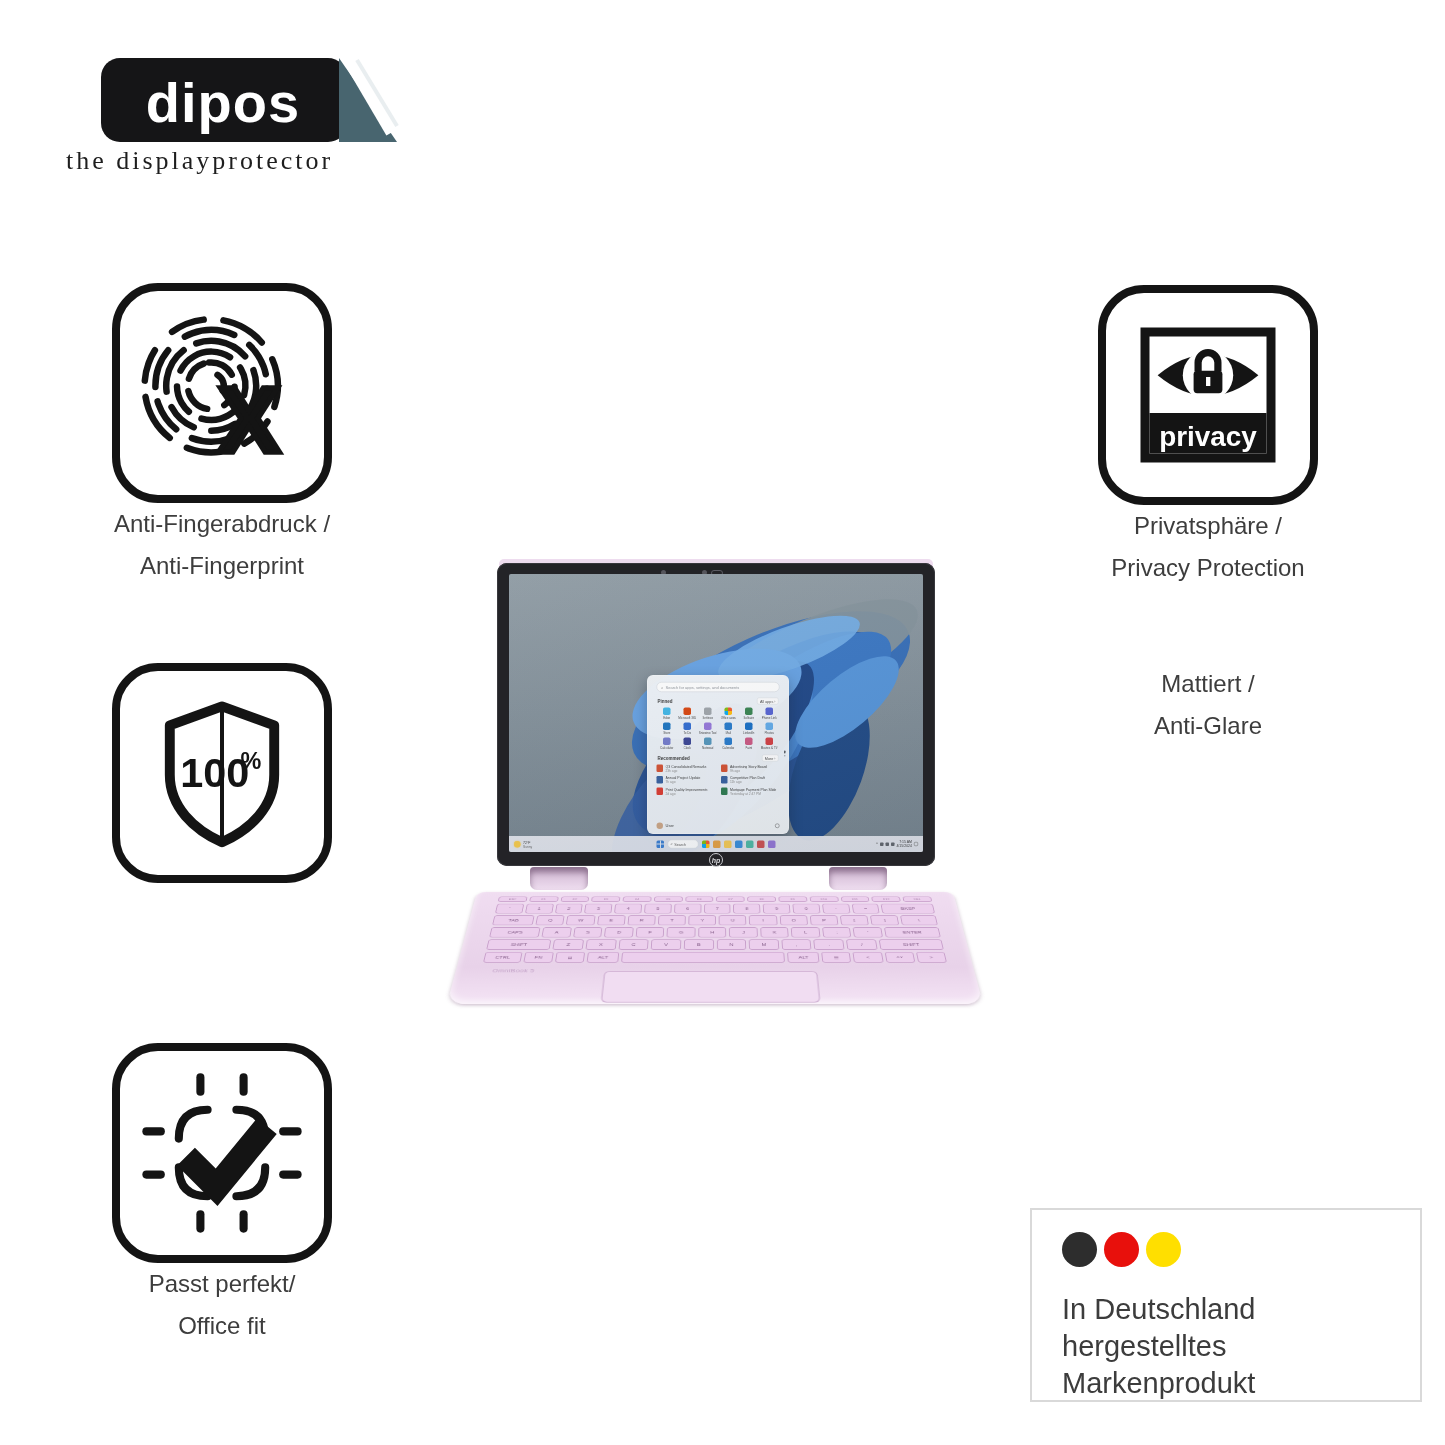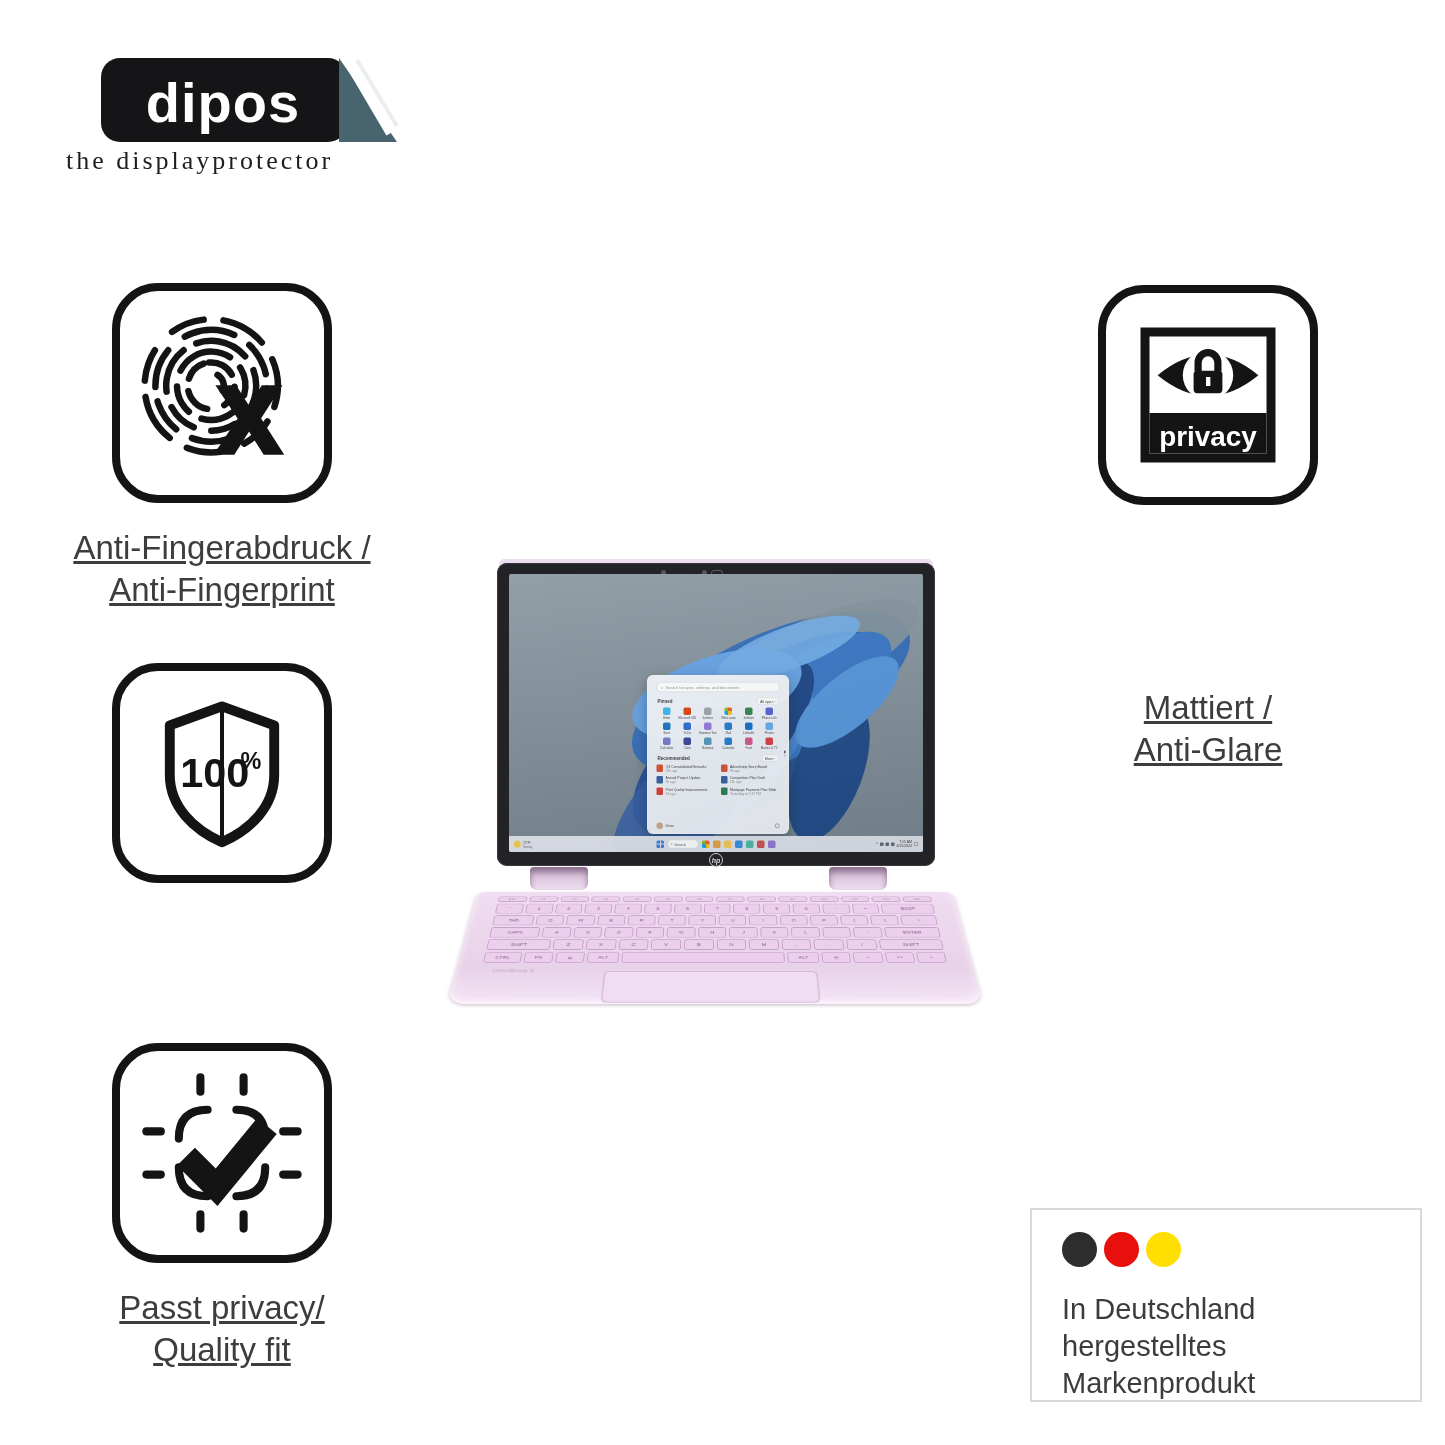--- a/index.html
+++ b/index.html
@@ -9,21 +9,21 @@
   
   .logo-wrap{position:absolute;left:62px;top:56px;width:300px;padding-left:39px;}
   .tagline{position:absolute;left:66px;top:146px;width:300px;font-family:"Liberation Serif",serif;
            font-size:26px;letter-spacing:3px;color:#1e1e1e;white-space:nowrap;}
 
   
   .feat{position:absolute;width:220px;text-align:center;}
   .feat .box{width:204px;height:204px;border:8px solid #141414;border-radius:46px;margin:0 auto;
              background:#fff;display:flex;align-items:center;justify-content:center;box-sizing:content-box;}
   .feat .box svg{width:180px;height:180px;}
-  .caption{margin-top:24px;margin-left:-80px;width:380px;font-size:33px;line-height:42px;color:#3d3d3d;text-decoration:underline;}
+  .caption{margin-left:-80px;width:380px;font-size:24px;line-height:42px;color:#3d3d3d;}
   .f1{left:112px;top:283px;} .f2{left:112px;top:663px;} .f3{left:112px;top:1043px;}
   .f4{left:1098px;top:285px;} .f5{left:1098px;top:663px;}
 
   
   .mig{position:absolute;left:1030px;top:1208px;width:392px;height:194px;background:#fff;
        border:2px solid #d9d9d9;box-sizing:border-box;padding:22px 14px 0 30px;}
   .mig-dots{display:flex;gap:7px;}
   .mig-dot{width:35px;height:35px;border-radius:50%;display:inline-block;}
   .mig-title{margin-top:15px;font-size:32px;font-weight:bold;color:#2c2c2c;letter-spacing:.5px;}
   .mig-line{font-size:29px;color:#3c3c3c;line-height:37px;}
@@ -175,37 +175,41 @@
             <line x1="62" y1="84" x2="62" y2="92"></line>
           <line x1="8" y1="38" x2="16" y2="38"></line>
             <line x1="8" y1="62" x2="16" y2="62"></line>
           <line x1="84" y1="38" x2="92" y2="38"></line>
             <line x1="84" y1="62" x2="92" y2="62"></line>
         </g>
         <path d="M30 52 L47 69 L75 35" fill="none" stroke="#141414" stroke-width="14"></path>
       </svg>
     </div>
     <div class="caption">
-      <div>Passt privacy/</div>
-      <div>Quality fit</div>
+      <div>Passt perfekt/</div>
+      <div>Office fit</div>
     </div>
   </div>
 
   <div class="feat f4">
     <div class="box">
       <svg viewBox="0 0 100 100">
         <rect x="15" y="15" width="70" height="70" fill="#ffffff" stroke="#141414" stroke-width="5"></rect>
         <rect x="17.5" y="60" width="65" height="22.5" fill="#141414"></rect>
         <path d="M22 39 Q50 16 78 39 Q50 62 22 39 Z" fill="#141414"></path>
         <circle cx="50" cy="39" r="14" fill="#ffffff"></circle>
         <path d="M44.5 37 v-5 a5.5 5.5 0 0 1 11 0 v5" fill="none" stroke="#141414" stroke-width="4"></path>
         <rect x="42" y="36.5" width="16" height="12.5" rx="2" fill="#141414"></rect>
         <rect x="48.9" y="40" width="2.4" height="5" fill="#ffffff"></rect>
         <text x="50" y="78.5" text-anchor="middle" font-family="Liberation Sans, sans-serif" font-size="15.5" font-weight="bold" fill="#ffffff">privacy</text>
       </svg>
+    </div>
+    <div class="caption">
+      <div>Privatsphäre /</div>
+      <div>Privacy Protection</div>
     </div>
   </div>
 
   <div class="feat f5">
     <div class="caption">
       <div>Mattiert /</div>
       <div>Anti-Glare</div>
     </div>
   </div>
 

